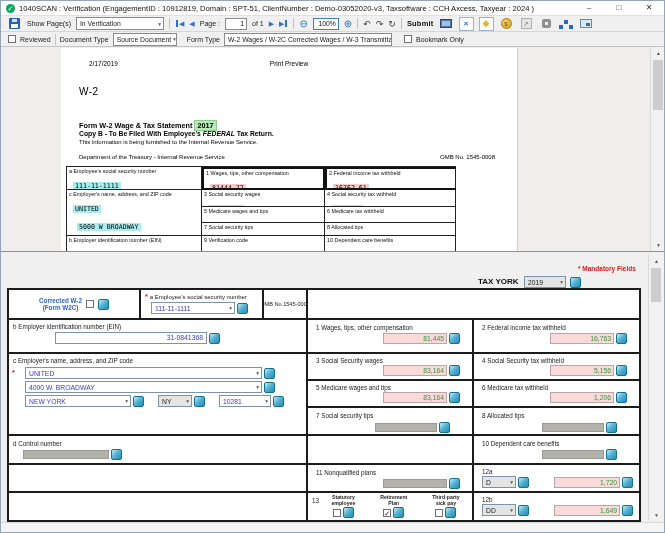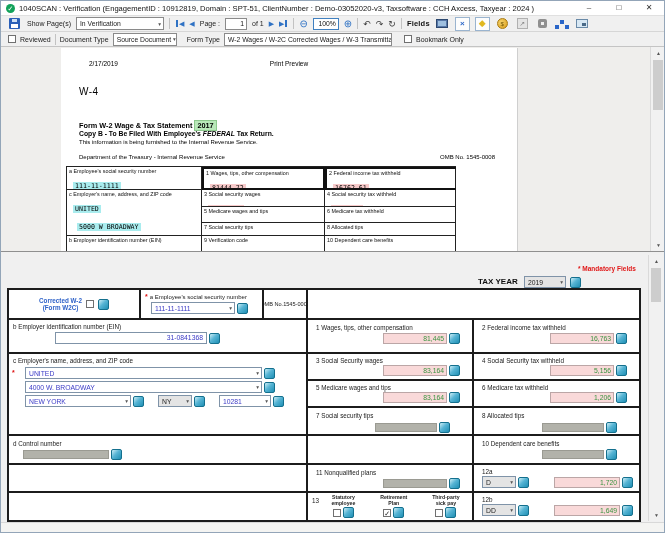--- a/index.html
+++ b/index.html
@@ -132,21 +132,21 @@
     <div class="navb">▶<span class="navbar1"></span></div>
     <div class="sepv"></div>
     <span class="zbtn">⊖</span>
     <div class="tin" style="width:26px;border-color:#4080c0">100%</div>
     <span class="zbtn">⊕</span>
     <div class="sepv"></div>
     <span class="rotb">↶</span>
     <span class="rotb">↷</span>
     <span class="rotb">↻</span>
     <div class="sepv"></div>
-    <span class="submitb">Fields</span>
+    <span class="submitb">Submit</span>
     <div class="tico">
         <div class="monico"></div>
       </div>
     <div class="tico boxed">
         <span class="xglyph">×</span>
       </div>
     <div class="tico boxed">
         <span class="diamond">◆</span>
       </div>
     <div class="tico">
@@ -181,21 +181,21 @@
 
     </div>
     <div class="cb" style="margin-left:8px"></div>
     <span class="tlabel">Bookmark Only</span>
   </div>
 
   <div class="preview">
     <div class="docpage">
       <div style="position:absolute;left:28px;top:12px;font-size:6.5px">2/17/2019</div>
       <div style="position:absolute;left:0;right:0;top:12px;text-align:center;font-size:6.5px">Print Preview</div>
-      <div style="position:absolute;left:18px;top:38px;font-size:10px;letter-spacing:.5px">W-4</div>
+      <div style="position:absolute;left:18px;top:38px;font-size:10px;letter-spacing:.5px">W-2</div>
       <div style="position:absolute;left:18px;top:73px;font-size:7.3px;font-weight:bold">
         <span>Form W-2 Wage &amp; Tax Statement</span>
         <span class="hlg">2017</span>
       </div>
       <div style="position:absolute;left:18px;top:82px;font-size:6.8px;font-weight:bold">
         <span>Copy B - To Be Filed With Employee's </span><i>FEDERAL</i><span> Tax Return.</span>
       </div>
       <div style="position:absolute;left:18px;top:91px;font-size:6px">This information is being furnished to the Internal Revenue Service.</div>
       <div style="position:absolute;left:18px;right:22px;top:106px;display:flex;justify-content:space-between;font-size:6px">
         <span>Department of the Treasury - Internal Revenue Service</span>
@@ -261,21 +261,21 @@
   </div>
 
   <div class="vscroll" style="left:649px;top:46px;width:16px;height:204px">
     <div class="sarr" style="top:3px">▲</div>
     <div class="sthumb" style="top:13px;height:50px"></div>
     <div class="sarr" style="bottom:3px">▼</div>
   </div>
 
   <div class="panel">
     <div class="mnote">* Mandatory Fields</div>
-    <div class="tylabel">TAX YEAR</div>
+    <div class="tylabel">TAX YORK</div>
     <div class="fsel gray" style="position:absolute;left:523px;top:24px;width:42px">
       <span>2019</span>
       <span class="dda">▾</span>
     </div>
     <div class="bicon" style="position:absolute;left:569px;top:25px"></div>
 
     <div class="vform">
 
       <div class="fc frow" style="left:0;top:0;width:132px;height:30px;justify-content:center;gap:4px">
         <div class="cwlabel">

